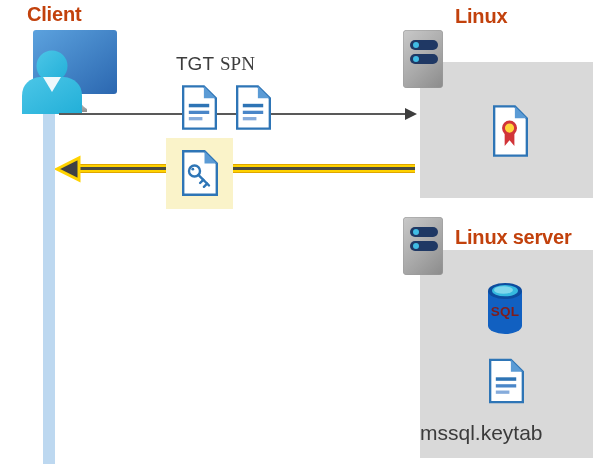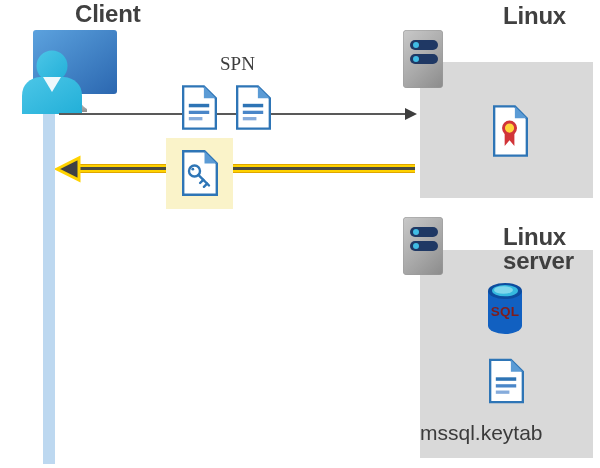--- a/index.html
+++ b/index.html
@@ -1,21 +1,21 @@
 <!DOCTYPE html>
 <html><head>
 <meta charset="utf-8">
 <style>
   html,body{margin:0;padding:0;background:#fff;}
   #canvas{
     position:relative;width:600px;height:468px;background:#fff;overflow:hidden;
     font-family:"Liberation Sans","DejaVu Sans",sans-serif;
   }
   .abs{position:absolute;}
-  .title{font-weight:700;font-size:24px;color:#404040;letter-spacing:-0.2px;line-height:24px;margin-left:48px;}
+  .title{font-weight:700;font-size:20px;color:#c2410c;letter-spacing:-0.2px;line-height:24px;}
   .sublabel{font-size:19px;color:#3d3d3d;}
 
   
   #lifeline{left:43px;top:86px;width:12px;height:378px;background:#bdd8f0;z-index:1;}
 
   
   #request-line{left:59px;top:113px;width:347px;height:2px;background:#595959;z-index:2;}
   #request-head{left:405px;top:108px;width:0;height:0;z-index:2;
     border-left:12px solid #3e3e3e;border-top:6px solid transparent;border-bottom:6px solid transparent;}
 
@@ -63,20 +63,21 @@
   <div class="abs zone-box" id="dc-box"></div>
   <div class="abs zone-box" id="linux-box"></div>
 
   <div class="abs" id="lifeline"></div>
 
   <div class="abs title" id="client-label">Client</div>
   <div class="abs title" id="dc-label">
     <div>Linux</div>
   </div>
   <div class="abs title" id="linux-label">Linux server</div>
+  <div class="abs sublabel" id="tgt-label">TGT</div>
   <div class="abs sublabel" id="spn-label">SPN</div>
 
   <svg class="abs" id="client-icon" width="110" height="88" viewBox="0 0 110 88">
     <defs>
       <linearGradient id="monGrad" x1="0" y1="0" x2="1" y2="1">
         <stop offset="0" stop-color="#5ca2de"></stop>
           <stop offset="1" stop-color="#2b67b0"></stop>
       </linearGradient>
       <linearGradient id="standGrad" x1="0" y1="0" x2="0" y2="1">
         <stop offset="0" stop-color="#e9e9e9"></stop>

